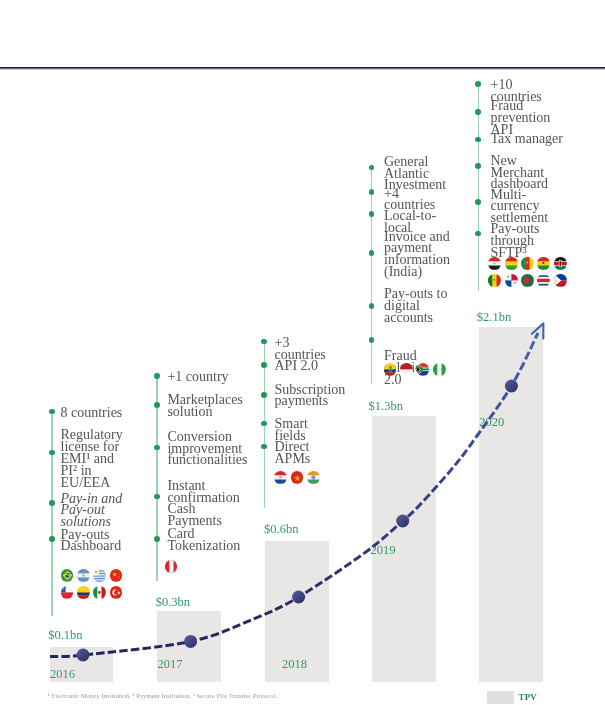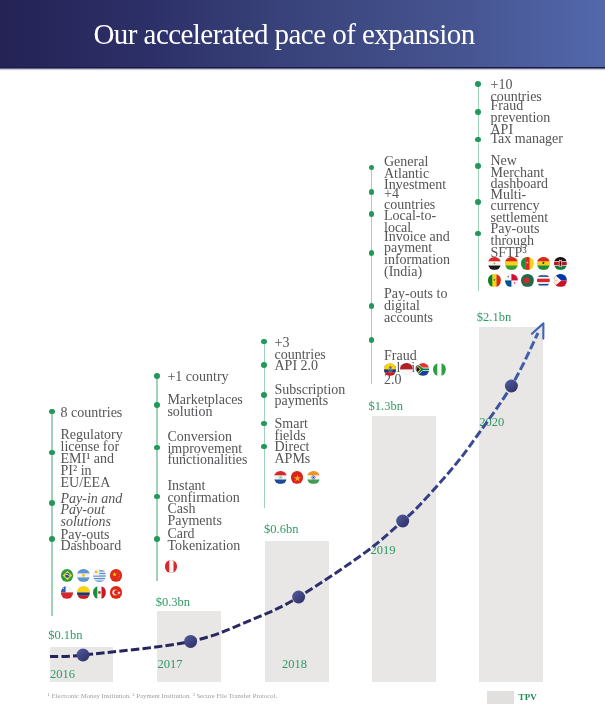--- a/index.html
+++ b/index.html
@@ -20,23 +20,20 @@
   .flag{width:12.8px;height:12.8px;border-radius:50%;overflow:hidden;display:inline-block;vertical-align:top;}
   .flag svg{display:block;width:12.8px;height:12.8px;}
   .footn{position:absolute;color:#9e9e9e;font-size:6.7px;letter-spacing:0.02px;transform:translateZ(0);}
   .legend-sw{position:absolute;background:#e1e0de;}
   .legend-tx{position:absolute;color:#1f8a57;font-size:9px;font-weight:bold;letter-spacing:0.1px;transform:translateZ(0);}
 </style>
 </head>
 <body>
 
 <div id="stage">
-  <div class="hdr">
-    <div class="hdr-title">Our accelerated pace of expansion</div>
-  </div>
   <div class="hdr-fade"></div>
   <div class="bar" style="left:50.2px;top:646.9px;width:62.8px;height:35.3px;"></div>
   <div class="bar" style="left:157.4px;top:610.6px;width:63.4px;height:71.6px;"></div>
   <div class="bar" style="left:264.7px;top:540.7px;width:63.9px;height:141.5px;"></div>
   <div class="bar" style="left:371.6px;top:416.3px;width:64.1px;height:265.9px;"></div>
   <div class="bar" style="left:479.1px;top:327.2px;width:64.0px;height:355.0px;"></div>
   <div class="barlabel" style="left:48.20px;top:628.3px;width:62.8px;">$0.1bn</div>
   <div class="barlabel" style="left:155.70px;top:594.6px;width:63.4px;">$0.3bn</div>
   <div class="barlabel" style="left:264.10px;top:521.5px;width:63.9px;">$0.6bn</div>
   <div class="barlabel" style="left:368.60px;top:398.8px;width:64.1px;">$1.3bn</div>

